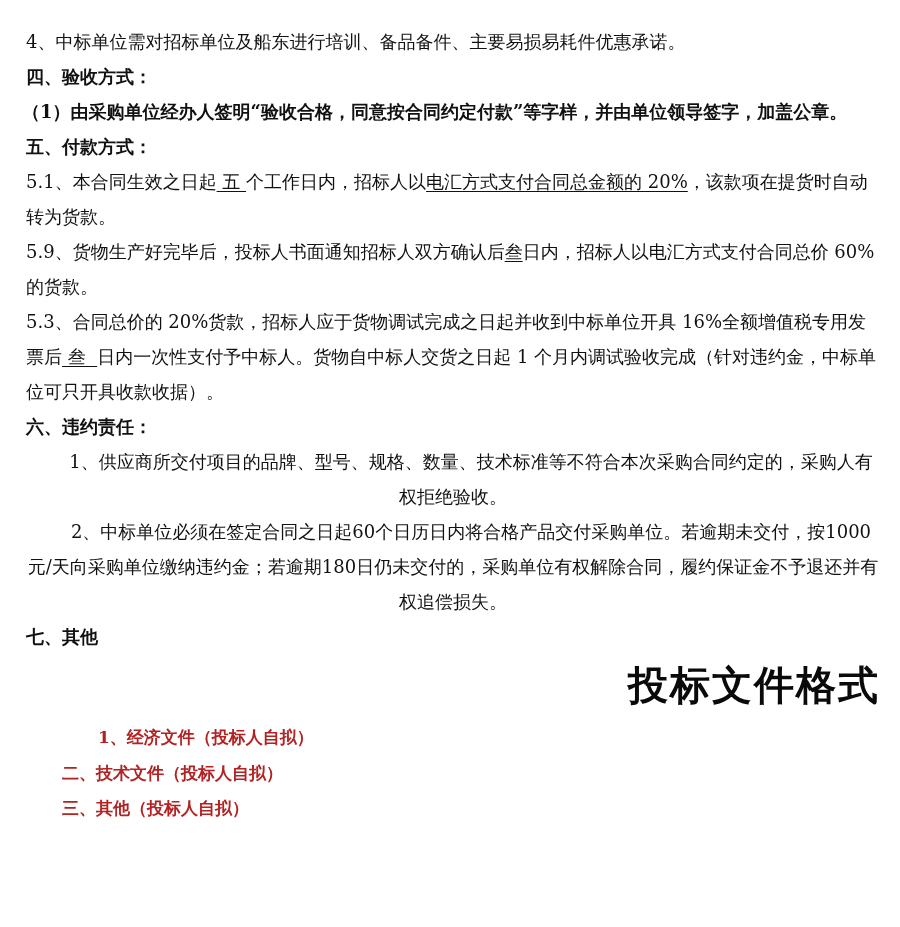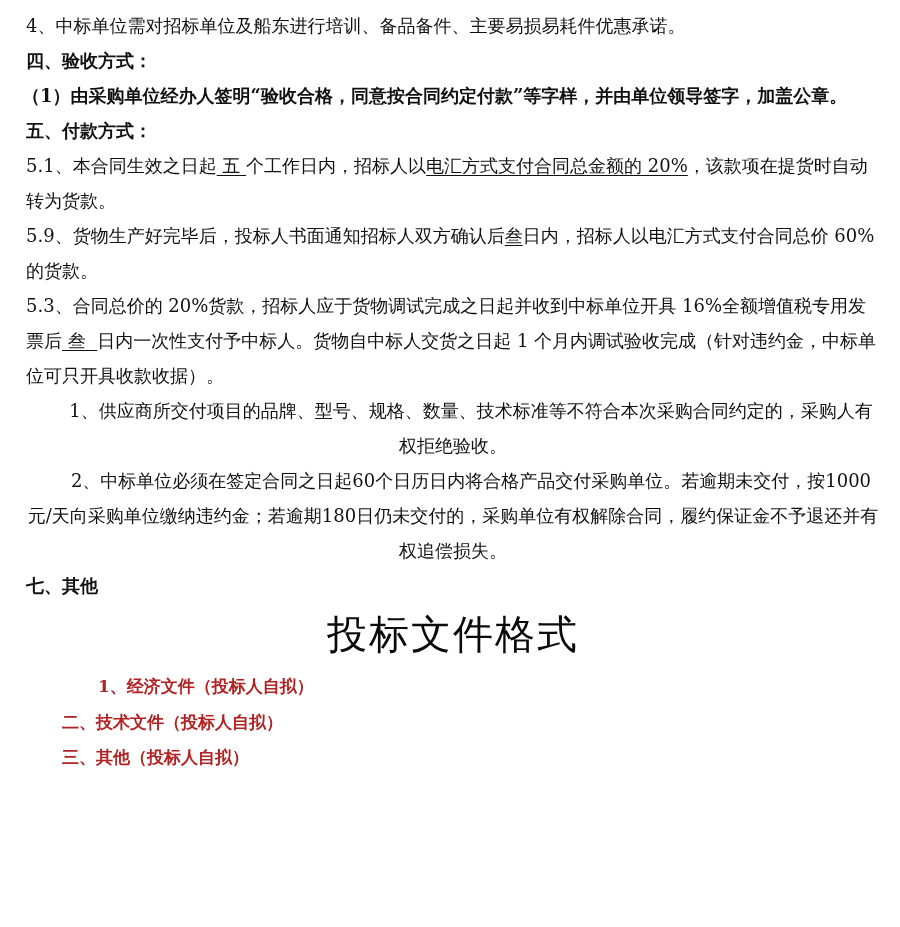--- a/index.html
+++ b/index.html
@@ -11,21 +11,21 @@
     width: 900px;
     height: 927px;
     overflow: hidden;
     font-family: "DejaVu Serif", "Liberation Serif", serif;
     color: #111111;
   }
   .page {
     box-sizing: border-box;
     width: 900px;
     height: 927px;
-    padding: 8px 20px 0 26px;
+    padding: 24px 20px 0 26px;
   }
   p {
     margin: 0;
     font-size: 18px;
     line-height: 35px;
     white-space: pre-wrap;
     word-break: break-all;
   }
   .heading {
     font-weight: bold;
@@ -39,22 +39,22 @@
     text-align: center;
   }
   .u {
     text-decoration: underline;
     text-underline-offset: 3px;
   }
   .doc-title {
     margin: 2px 0 6px 0;
     font-size: 40px;
     line-height: 58px;
-    font-weight: 400;
-    text-align: center;
+    font-weight: 700;
+    text-align: right;
     letter-spacing: 2px;
     color: #0a0a0a;
   }
   .red-item {
     color: #B22222;
     font-weight: bold;
     font-size: 17px;
     line-height: 35.5px;
   }
   .lvl1 { margin-left: 36px; }
@@ -74,20 +74,21 @@
 
 
   <p class="heading">五、付款方式：</p>
 
   <p class="body"><span>5.1、本合同生效之日起</span><span class="u"> 五 </span><span>个工作日内，招标人以</span><span class="u">电汇方式支付合同总金额的 20%</span><span>，该款项在提货时自动转为货款。</span></p>
 
   <p class="body"><span>5.9、货物生产好完毕后，投标人书面通知招标人双方确认后</span><span class="u">叁</span><span>日内，招标人以电汇方式支付合同总价 60%的货款。</span></p>
 
   <p class="body"><span>5.3、合同总价的 20%货款，招标人应于货物调试完成之日起并收到中标单位开具 16%全额增值税专用发票后</span><span class="u"> 叁  </span><span>日内一次性支付予中标人。货物自中标人交货之日起 1 个月内调试验收完成（针对违约金，中标单位可只开具收款收据）。</span></p>
 
+  <p class="heading">六、违约责任：</p>
 
   <p class="body indent2">1、供应商所交付项目的品牌、型号、规格、数量、技术标准等不符合本次采购合同约定的，采购人有权拒绝验收。</p>
 
   <p class="body indent2">2、中标单位必须在签定合同之日起60个日历日内将合格产品交付采购单位。若逾期未交付，按1000元/天向采购单位缴纳违约金；若逾期180日仍未交付的，采购单位有权解除合同，履约保证金不予退还并有权追偿损失。</p>
 
   <p class="heading">七、其他</p>
 
   <p class="doc-title">投标文件格式</p>
 
   <div class="red-list">

